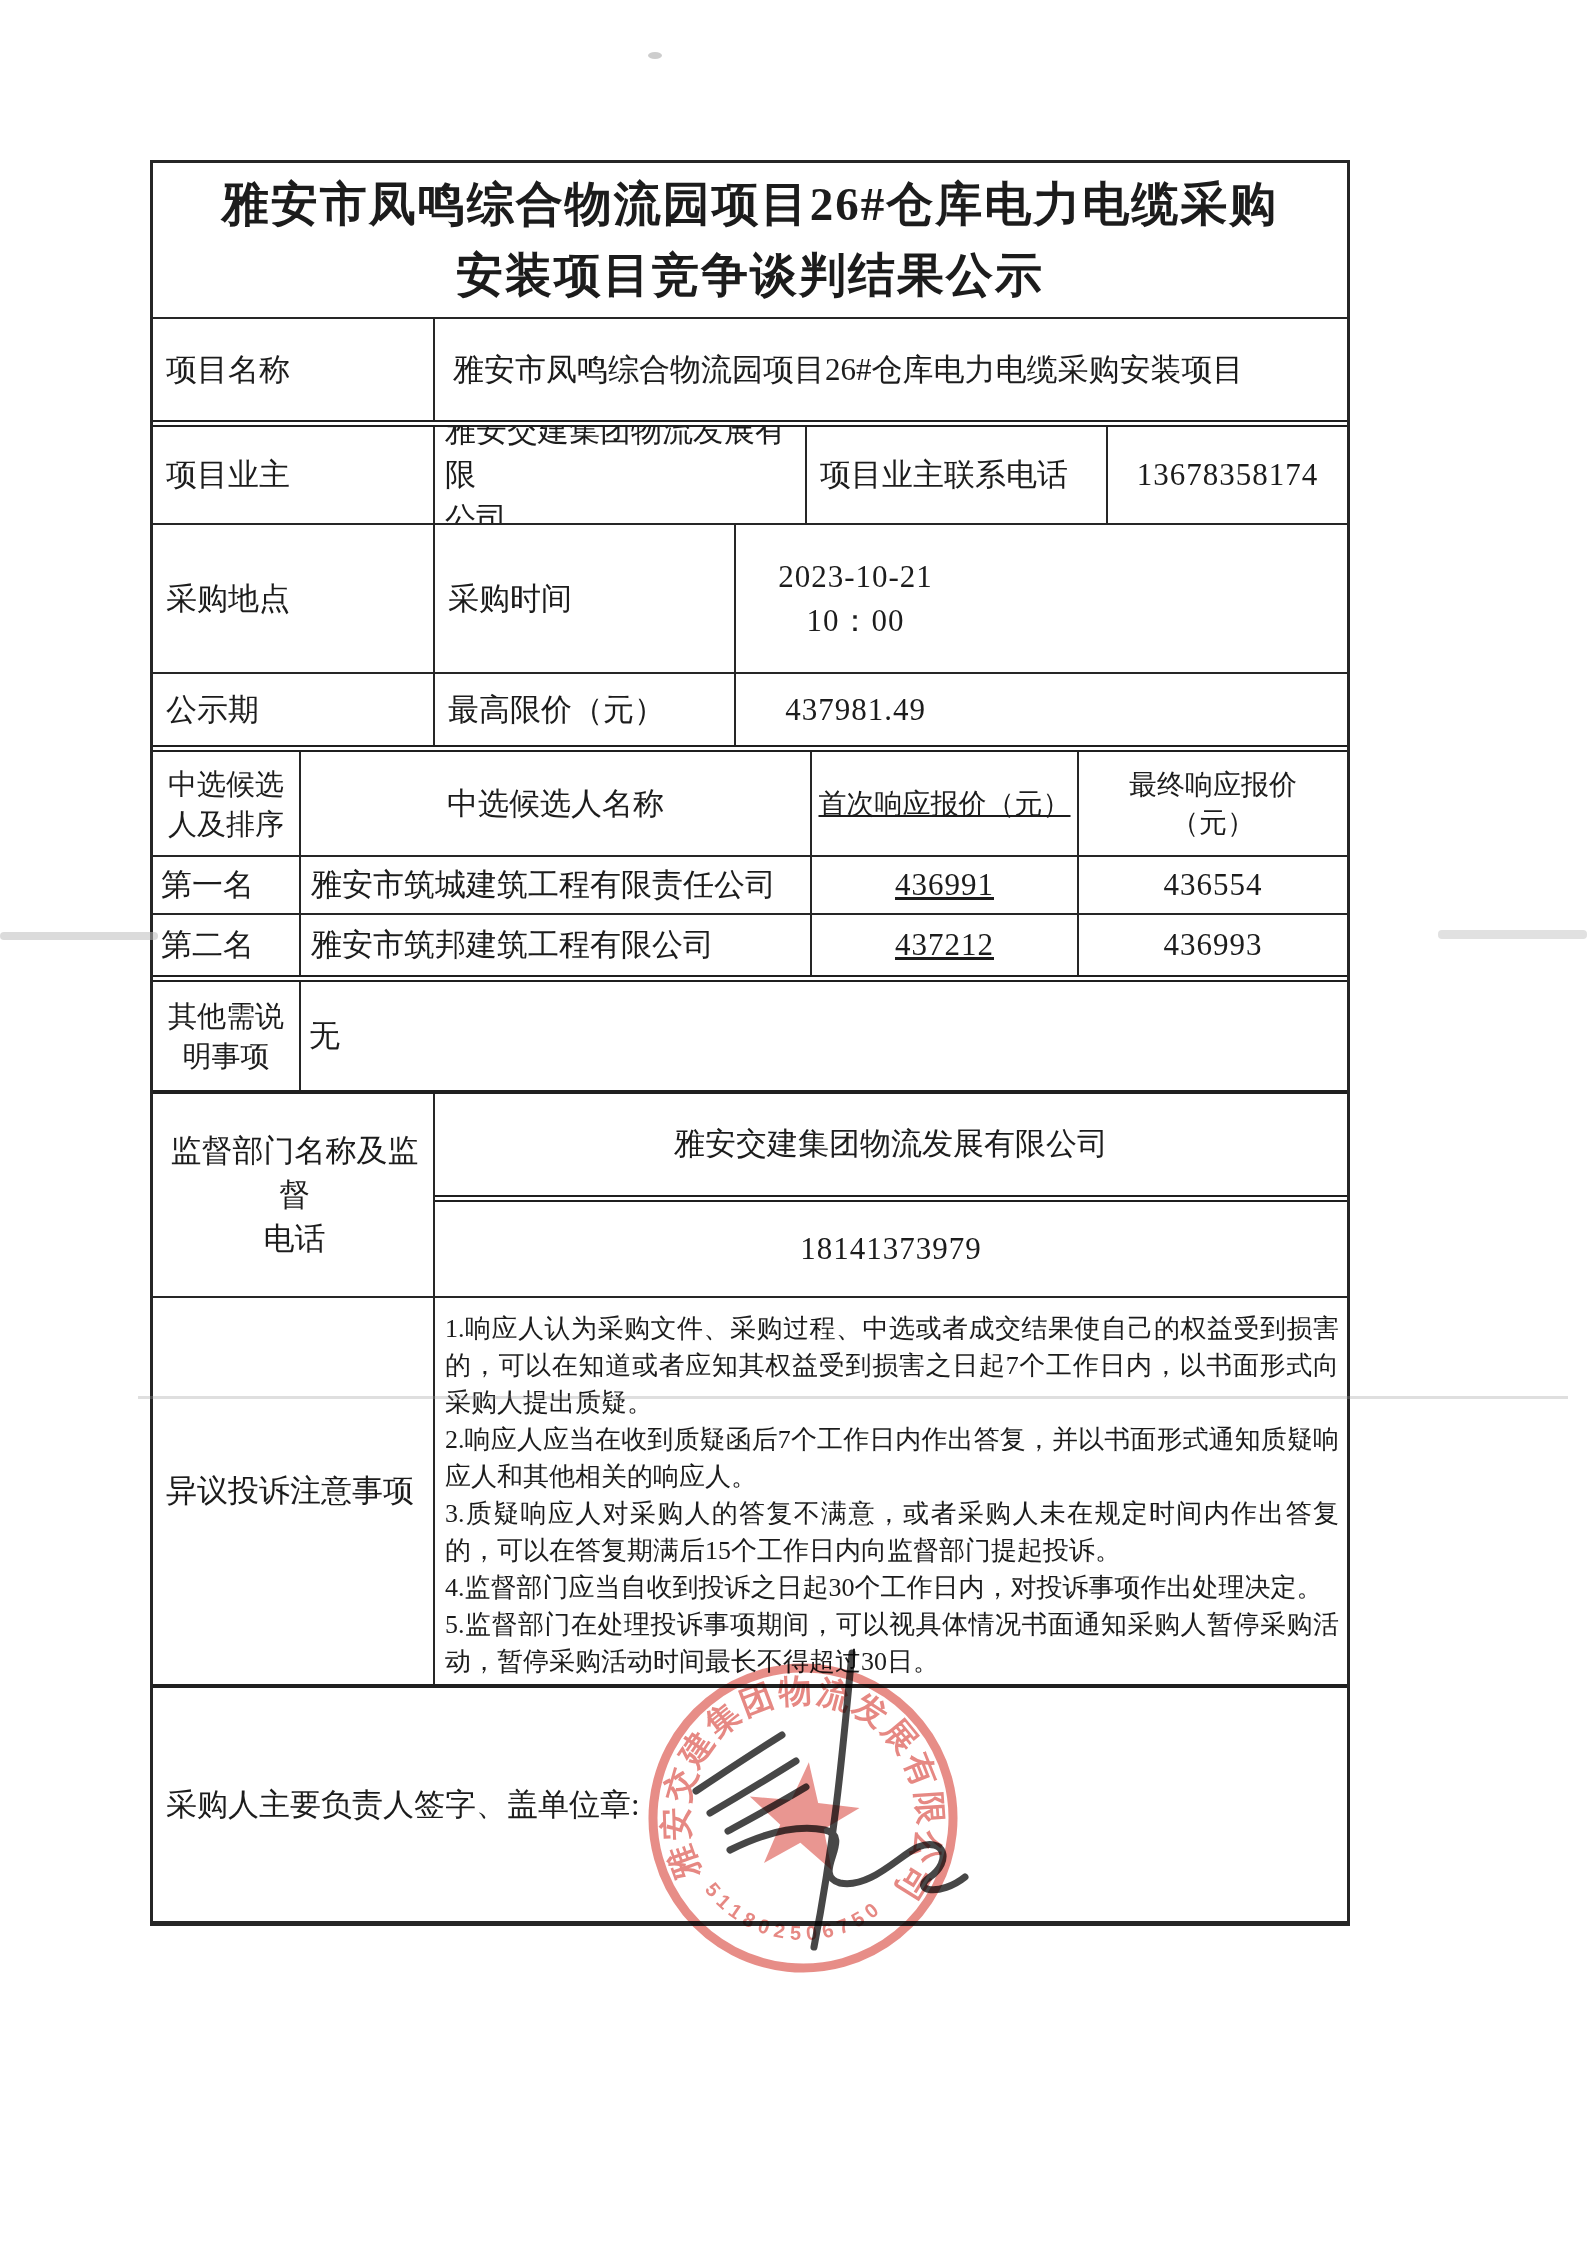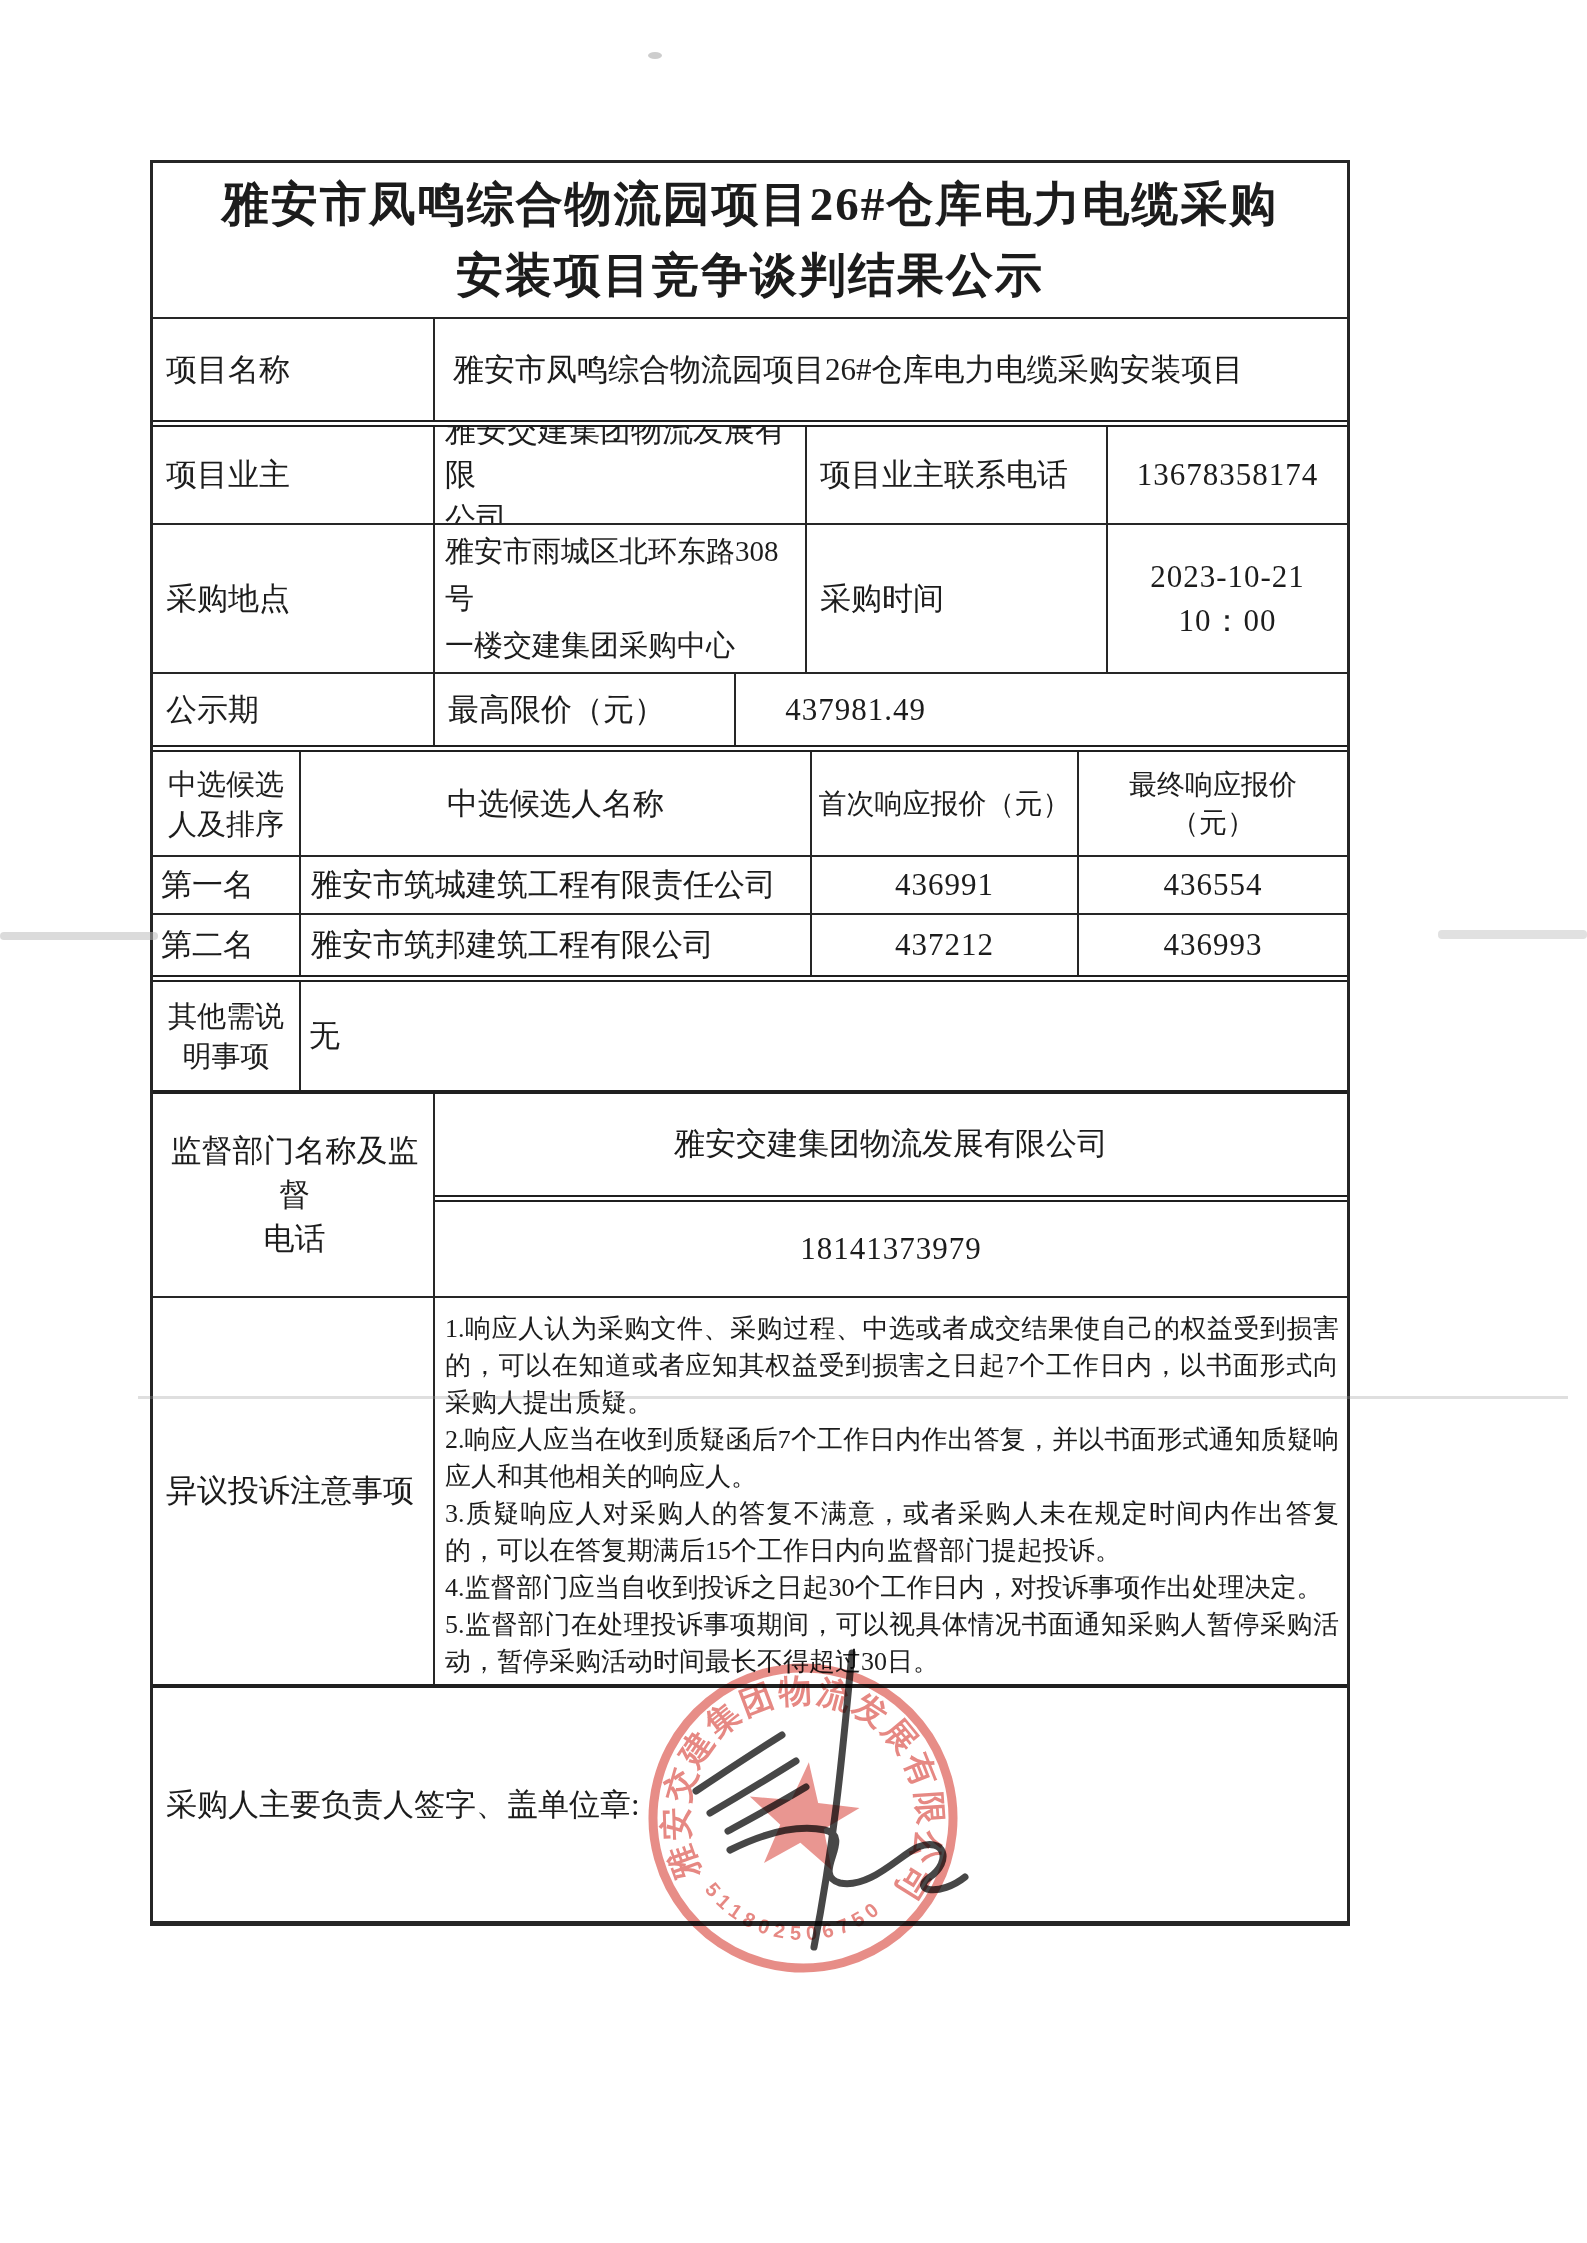--- a/index.html
+++ b/index.html
@@ -22,21 +22,21 @@
     padding:4px 10px;border-right:2px solid #262626;
     font-size:31px;line-height:44px;overflow:hidden;
   }
   .cell.last{border-right:none;}
   .center{justify-content:center;text-align:center;}
   .pre{white-space:pre-line;}
   .lbl{padding-left:13px;}
   
   .wA1{width:282px;text-align:center;} .wA2{width:372px;} .wA3{width:301px;} .wA4{width:239px;}
   
-  .wB1{width:148px;} .wB2{width:511px;} .wB3{width:267px;} .wB4{width:268px;}
+  .wB1{width:148px;} .wB2{width:511px;} .wB3{width:267px;text-decoration:underline;} .wB4{width:268px;}
   .wMerge{width:912px;} .wOther{width:1046px;}
   
   .h-title{height:154px;} .h-r1{height:103px;} .h-r2{height:103px;}
   .h-r3{height:149px;} .h-r4{height:73px;} .h-r5{height:110px;}
   .h-r6{height:58px;} .h-r7{height:62px;} .h-r8{height:115px;}
   .h-r9{height:206px;} .h-r10{height:388px;} .h-r11{height:237px;}
   .title-cell{
     width:100%;justify-content:center;text-align:center;border-right:none;
     font-size:47px;font-weight:700;line-height:71px;letter-spacing:2px;
     white-space:pre-line;
@@ -87,22 +87,20 @@
     <div class="row bt-dbl h-r2">
       <div class="cell wA1 lbl">项目业主</div>
       <div class="cell wA2 pre">雅安交建集团物流发展有限
 公司</div>
       <div class="cell wA3 lbl">项目业主联系电话</div>
       <div class="cell wA4 center num last">13678358174</div>
     </div>
 
     <div class="row h-r3">
       <div class="cell wA1 lbl">采购地点</div>
-      <div class="cell wA2 pre" style="line-height:47px;font-size:29px;">雅安市雨城区北环东路308号
-一楼交建集团采购中心</div>
       <div class="cell wA3 lbl">采购时间</div>
       <div class="cell wA4 center pre num last">2023-10-21
 10：00</div>
     </div>
 
     <div class="row h-r4">
       <div class="cell wA1 lbl">公示期</div>
       <div class="cell wA3 lbl">最高限价（元）</div>
       <div class="cell wA4 center num last">437981.49</div>
     </div>

